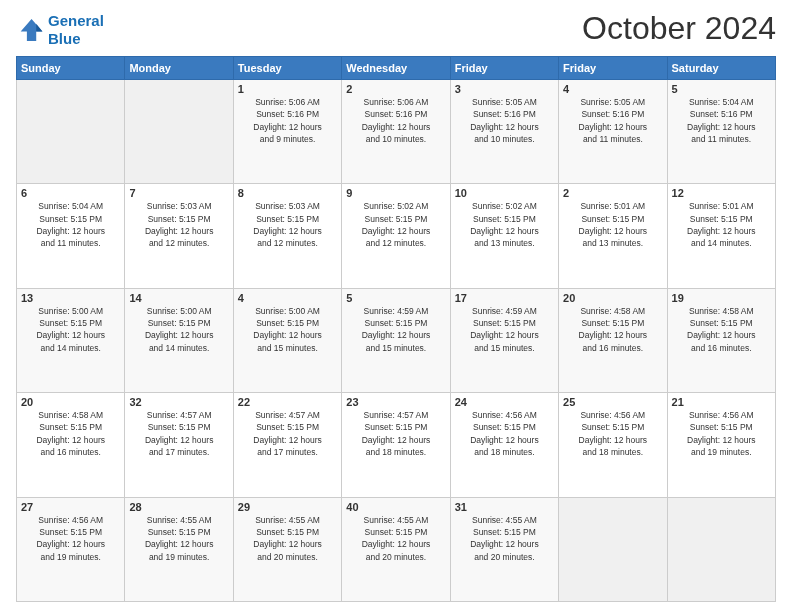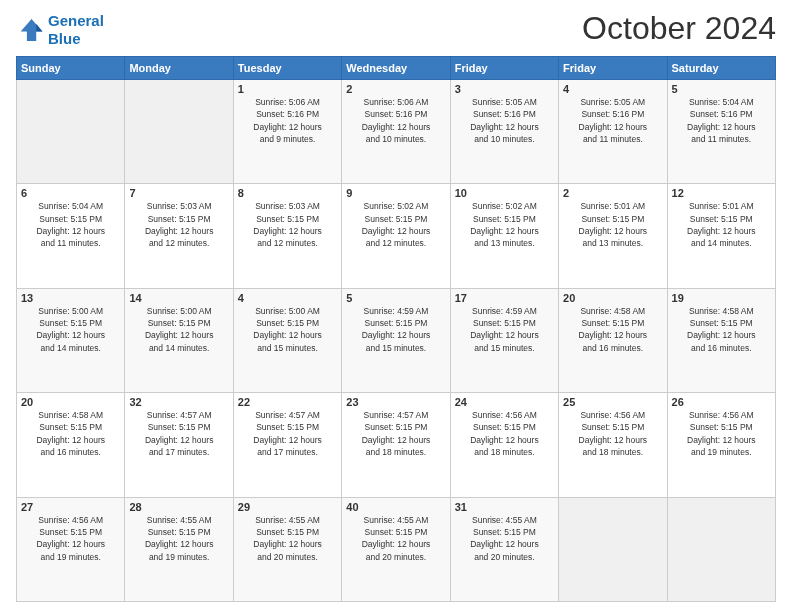--- a/index.html
+++ b/index.html
@@ -307,21 +307,21 @@
 and 18 minutes.</div>
           </td>
           <td>
             <div class="day-number">25</div>
             <div class="day-detail" style="white-space: pre-line;">Sunrise: 4:56 AM
 Sunset: 5:15 PM
 Daylight: 12 hours
 and 18 minutes.</div>
           </td>
           <td>
-            <div class="day-number">26</div>
+            <div class="day-number">21</div>
             <div class="day-detail" style="white-space: pre-line;">Sunrise: 4:56 AM
 Sunset: 5:15 PM
 Daylight: 12 hours
 and 19 minutes.</div>
           </td>
         </tr>
         <tr>
           <td>
             <div class="day-number">27</div>
             <div class="day-detail" style="white-space: pre-line;">Sunrise: 4:56 AM

